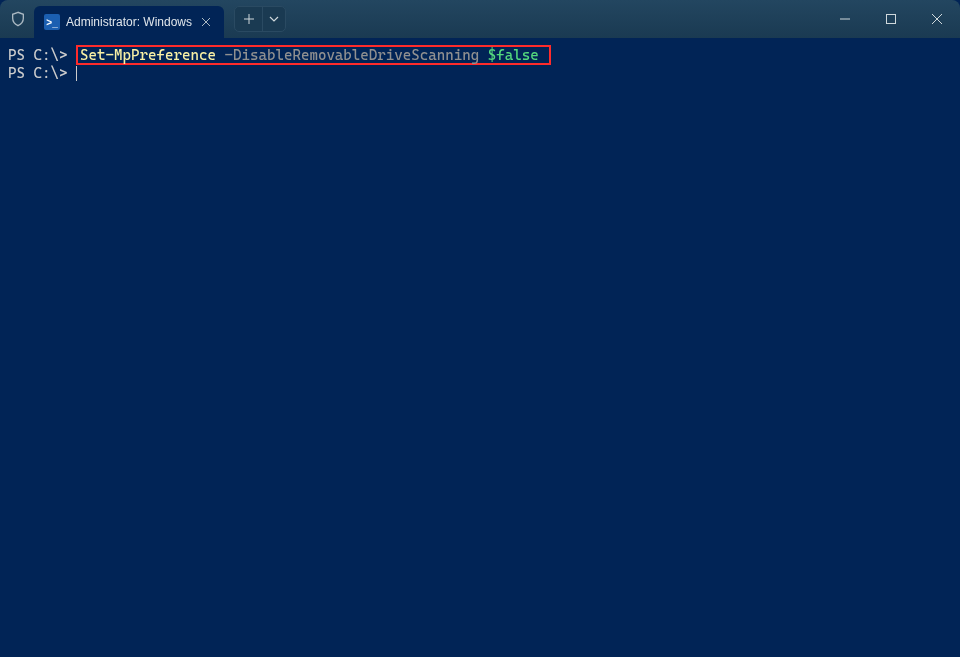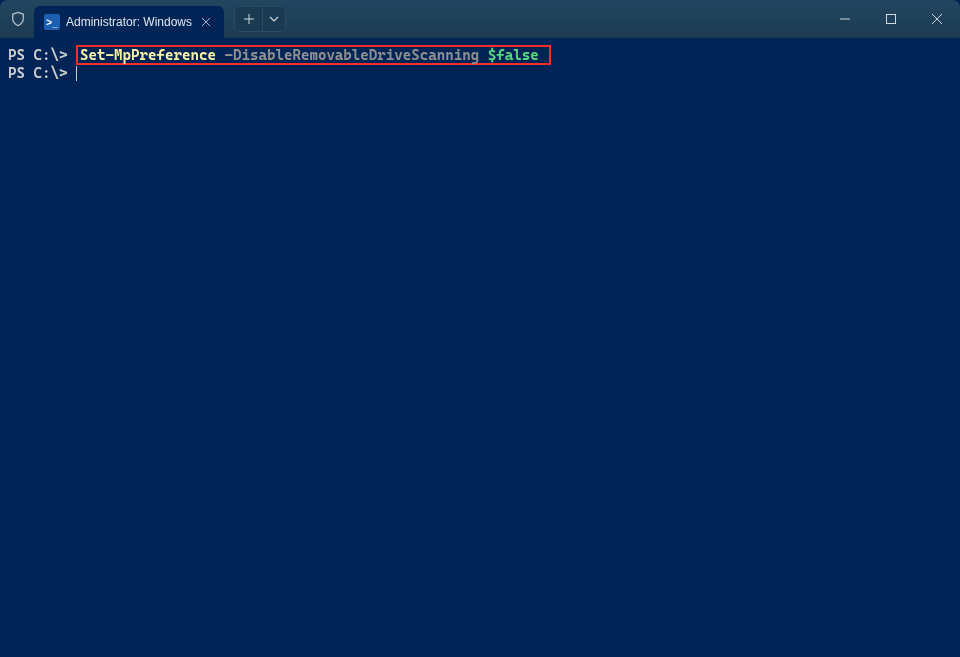--- a/index.html
+++ b/index.html
@@ -120,21 +120,20 @@
     .win-btn svg {
       width: 10px;
       height: 10px;
     }
     .terminal-body {
       padding: 8px 8px;
       font-family: Consolas, 'Cascadia Mono', monospace;
       font-size: 14.5px;
       line-height: 18px;
       color: #cccccc;
-      font-weight: bold;
     }
     .term-line {
       white-space: pre;
     }
     .prompt {
       color: #cccccc;
     }
     .highlight-box {
       border: 2px solid #ff2b2b;
       padding: 0 2px;

